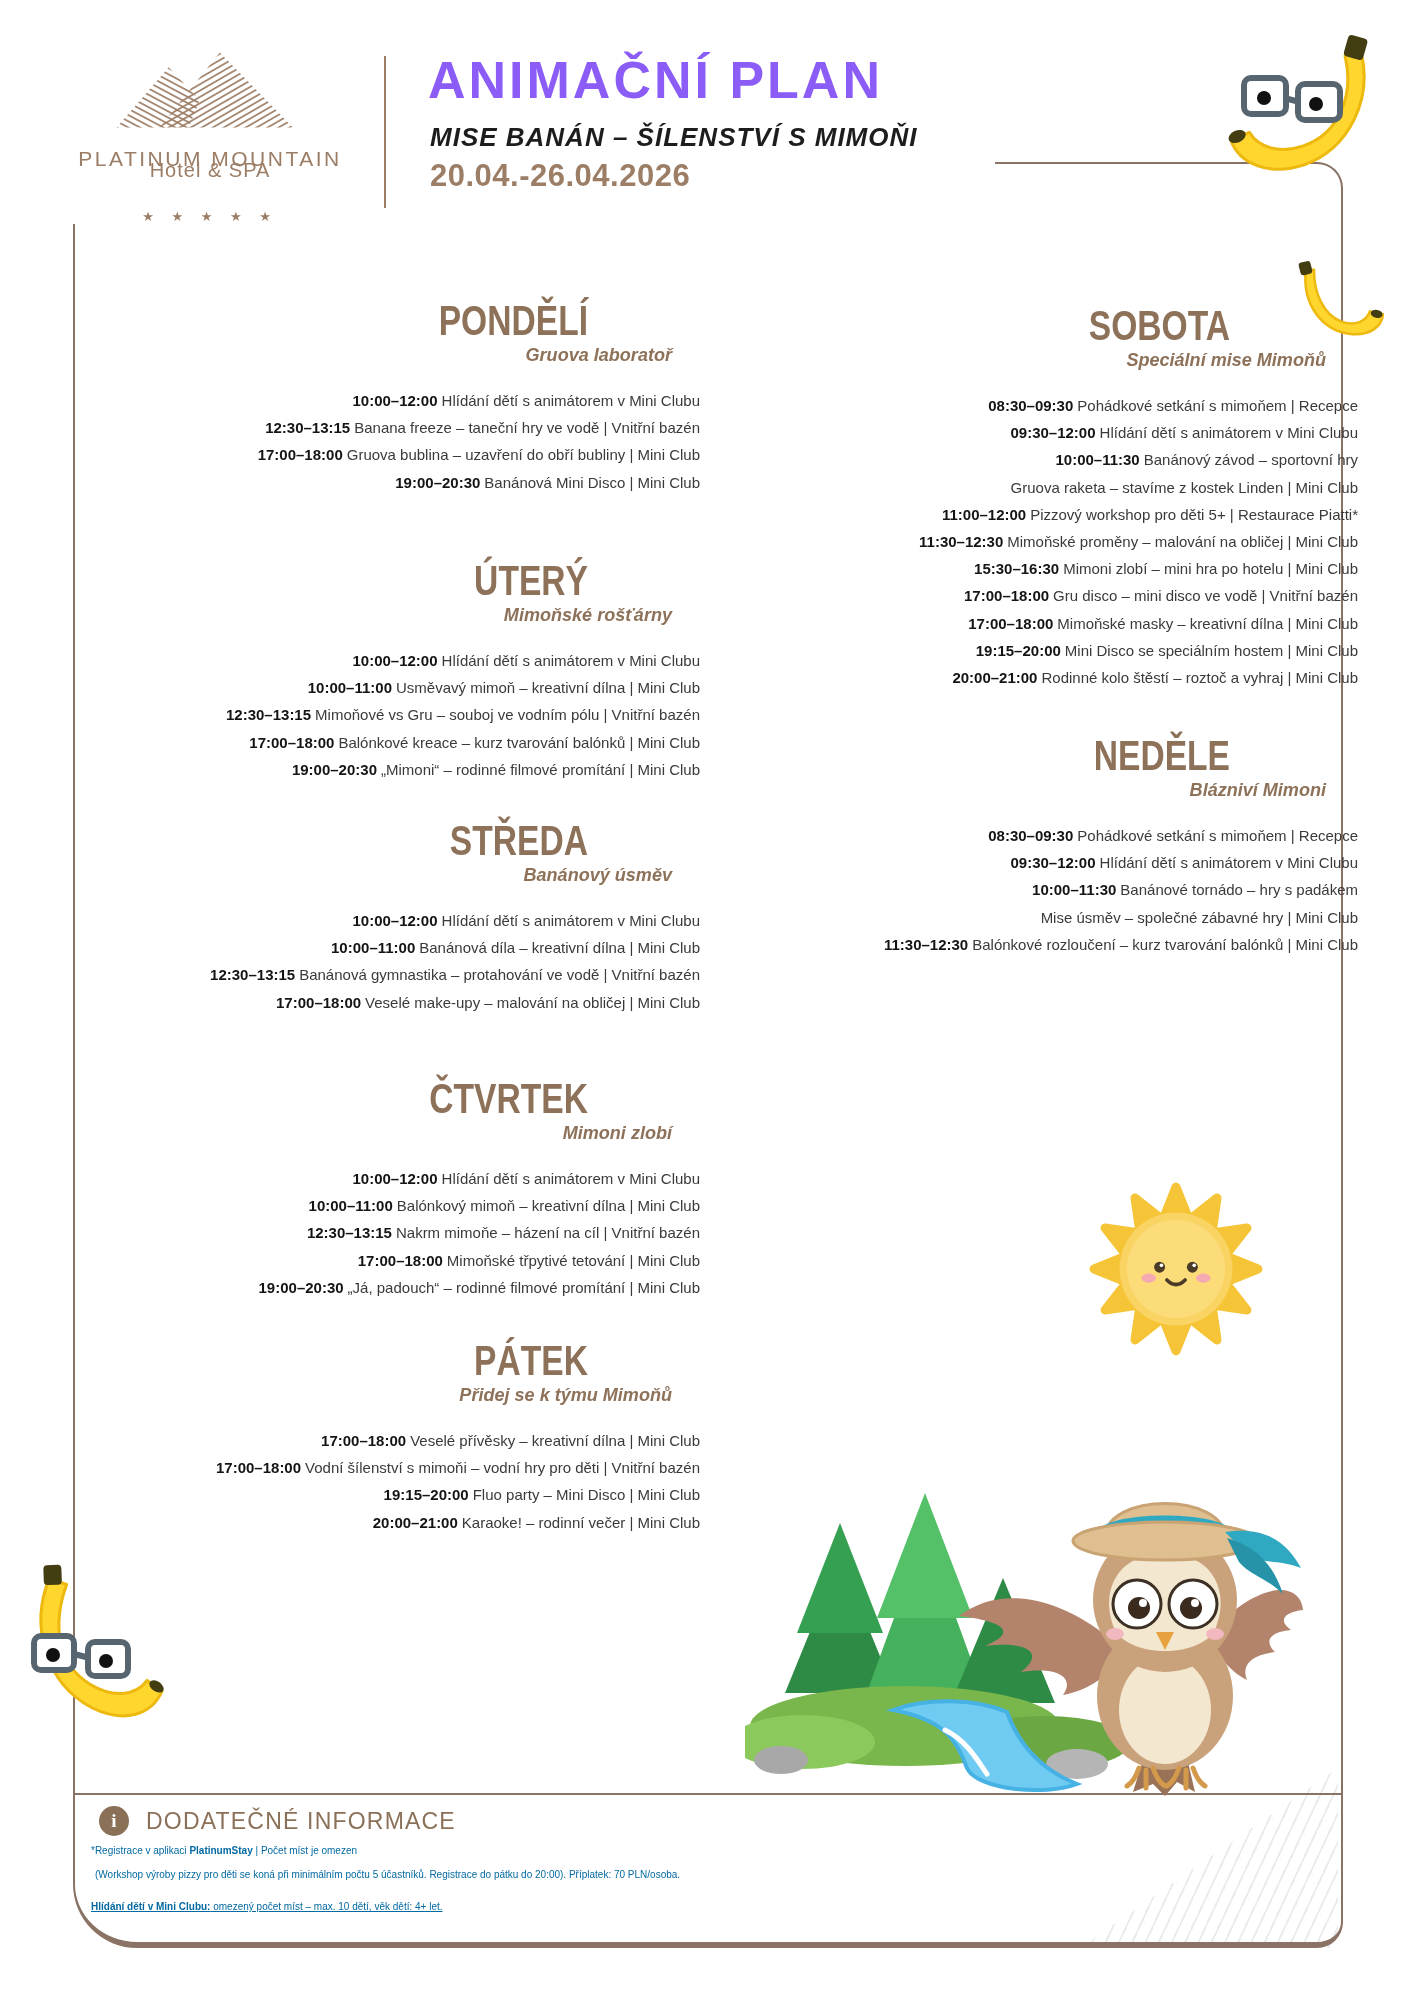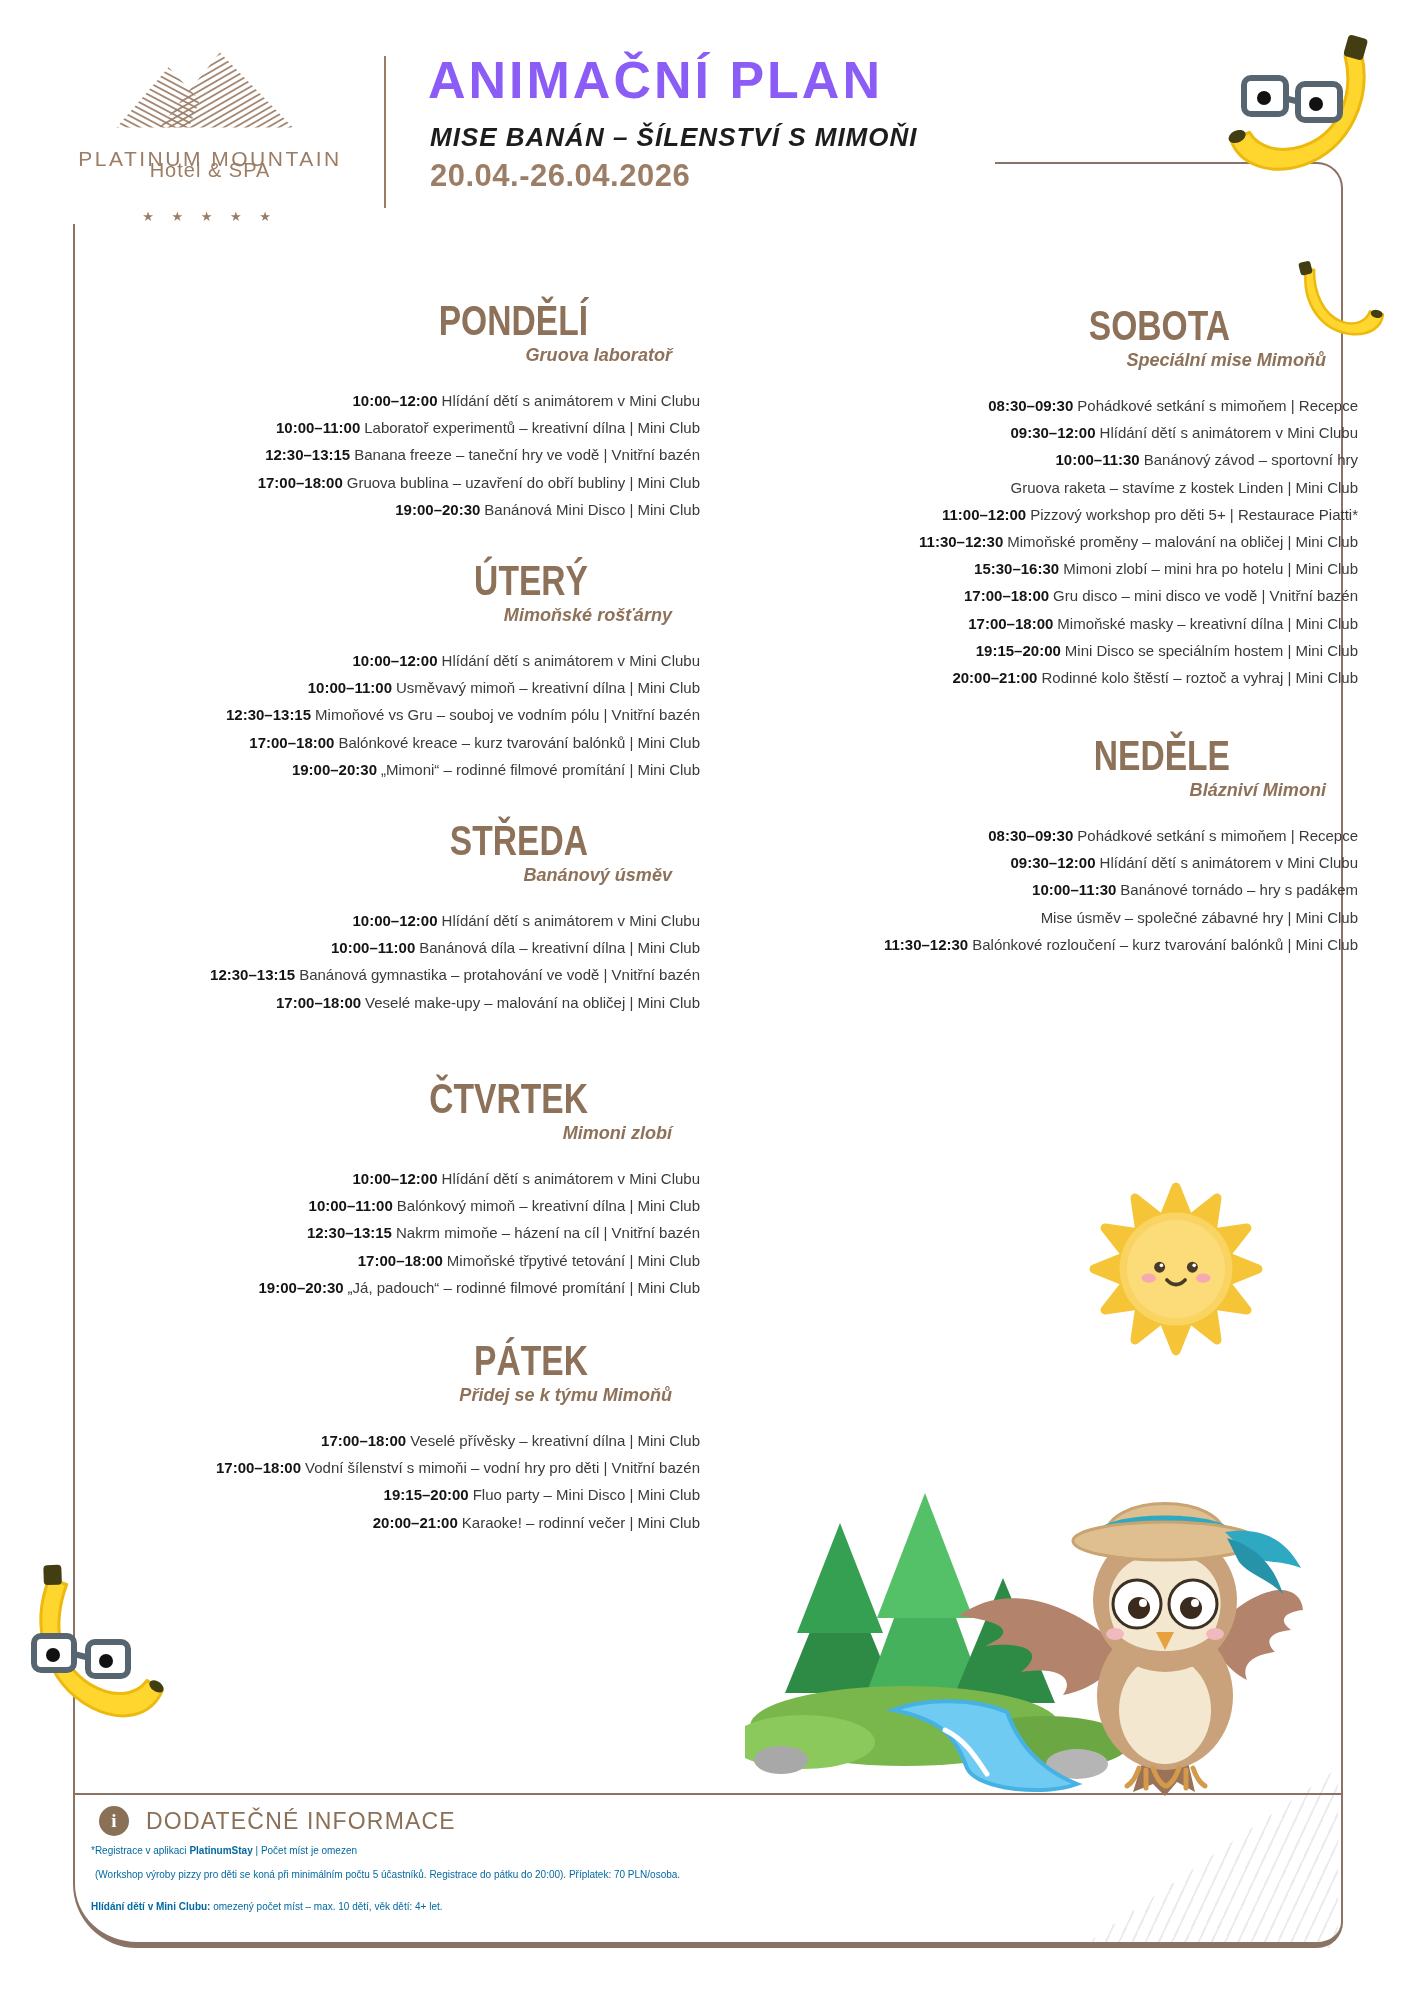--- a/index.html
+++ b/index.html
@@ -43,21 +43,21 @@
   .day li b{color:#141414;font-weight:700;margin-right:4px;}
 
   
   .ftr{z-index:4;}
   .info-icon{left:99px;top:1806px;width:30px;height:30px;border-radius:50%;background:#8a7057;color:#fff;
     font-family:"Liberation Serif",serif;font-weight:700;font-size:19px;display:flex;align-items:center;justify-content:center;}
   .f-heading{left:146px;top:1808px;font-size:23px;letter-spacing:1.2px;color:#8b7058;}
   .f-note{font-size:10px;color:#0369a1;white-space:nowrap;}
   .n1{left:91px;top:1845px;}
   .n2{left:95px;top:1869px;}
-  .n3{left:91px;top:1901px;}
+  .n3{left:91px;top:1901px;text-decoration:underline;}
 
   .illu{z-index:5;}
 </style>
 </head>
 <body>
 
 <div class="abs hatch-deco"></div>
 <div class="abs frame"></div>
 <div class="abs footer-divider"></div>
 <div class="abs header-whiteout"></div>
@@ -83,21 +83,20 @@
 <div class="abs hdr main-title">ANIMAČNÍ PLAN</div>
 <div class="abs hdr main-subtitle">MISE BANÁN – ŠÍLENSTVÍ S MIMOŇI</div>
 <div class="abs hdr main-date">20.04.-26.04.2026</div>
 
 <div class="col" id="col-left">
     <section class="day" style="top: 300px;">
       <h2>PONDĚLÍ</h2>
       <div class="theme">Gruova laboratoř</div>
       <ul>
         <li><b>10:00–12:00</b><span>Hlídání dětí s animátorem v Mini Clubu</span></li>
-        <li><b>10:00–11:00</b><span>Laboratoř experimentů – kreativní dílna | Mini Club</span></li>
         <li><b>12:30–13:15</b><span>Banana freeze – taneční hry ve vodě | Vnitřní bazén</span></li>
         <li><b>17:00–18:00</b><span>Gruova bublina – uzavření do obří bubliny | Mini Club</span></li>
         <li><b>19:00–20:30</b><span>Banánová Mini Disco | Mini Club</span></li>
       </ul>
     </section>
     <section class="day" style="top: 560px;">
       <h2>ÚTERÝ</h2>
       <div class="theme">Mimoňské rošťárny</div>
       <ul>
         <li><b>10:00–12:00</b><span>Hlídání dětí s animátorem v Mini Clubu</span></li>

